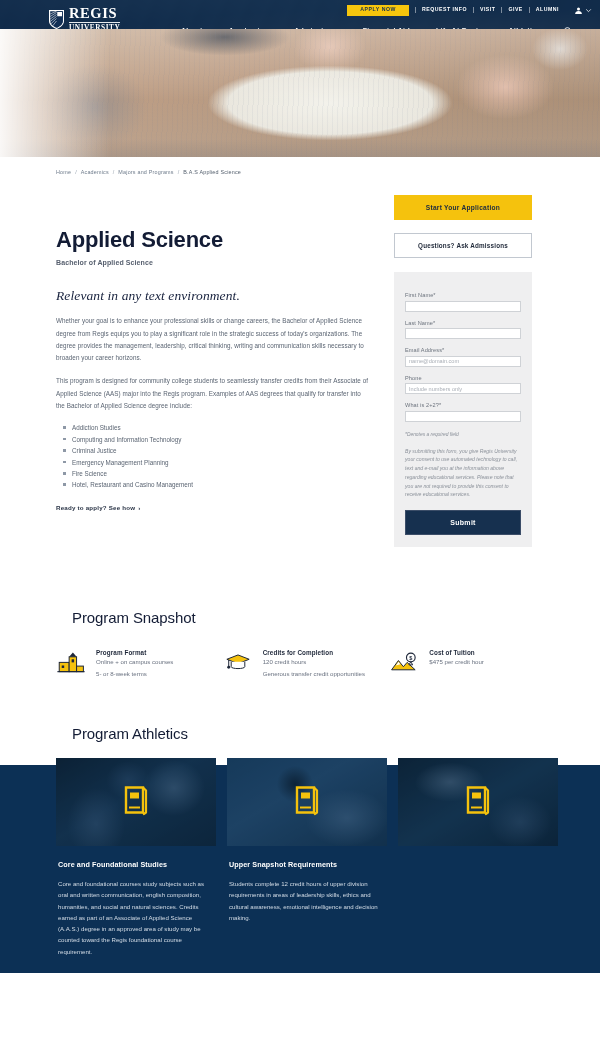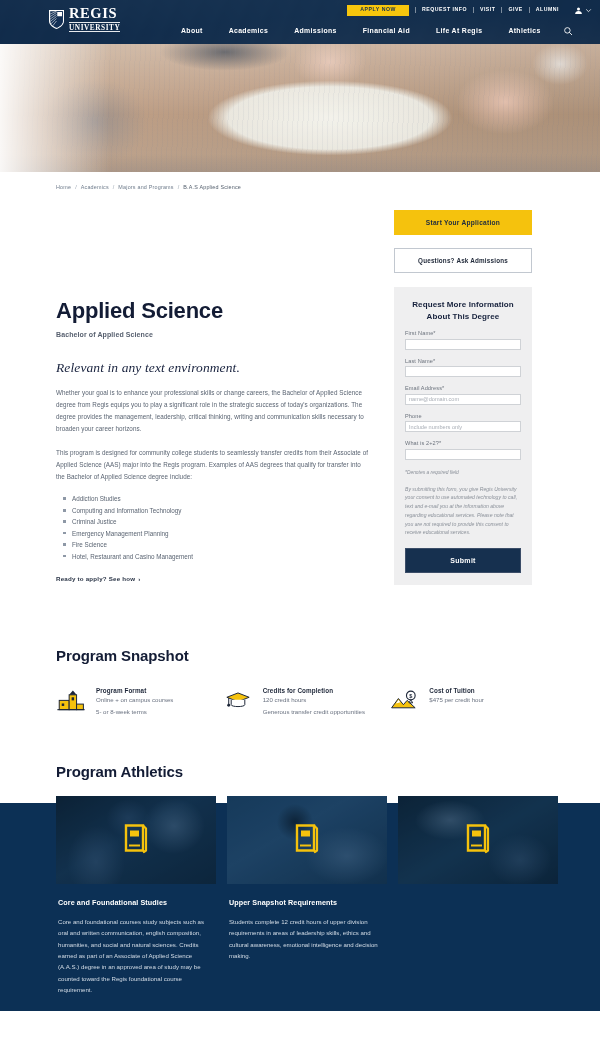--- a/index.html
+++ b/index.html
@@ -8,21 +8,21 @@
     background: #ffffff;
     font-family: "Liberation Sans", sans-serif;
     -webkit-font-smoothing: antialiased;
   }
   body { width: 600px; overflow-x: hidden; }
 
   
   .header-wrap {
     position: relative;
     width: 600px;
-    height: 44px;
+    height: 29px;
     background: #0f2d52;
     overflow: hidden;
   }
   .header-photo {
     position: absolute; inset: 0;
     background:
       linear-gradient(118deg, rgba(20,45,80,.86) 0%, rgba(22,52,88,.80) 30%, rgba(30,62,98,.78) 55%, rgba(18,44,76,.88) 100%),
       repeating-linear-gradient(112deg, #2a4f74 0px, #37607f 7px, #20415f 14px, #2b5074 22px),
       linear-gradient(90deg,#1b3a5e,#24496e 40%,#2f5a7d 70%,#1d3c60);
     opacity: 1;
@@ -179,21 +179,21 @@
     cursor: pointer;
   }
   .crumb.current { color: #55606e; cursor: default; }
   .crumb-sep { color: #9aa4b0; font-size: 5.4px; }
 
   
   .content {
     display: flex;
     padding: 12px 68px 0 56px;
     gap: 24px;
-    align-items: flex-end;
+    align-items: center;
   }
   .col-main { width: 336px; }
   .col-side { width: 138px; flex: none; }
 
   h1.page-title {
     font-size: 22px;
     color: #131c35;
     font-weight: bold;
     letter-spacing: -.2px;
     line-height: 1.1;
@@ -338,22 +338,23 @@
     padding: 8px 0;
     cursor: pointer;
     font-family: inherit;
   }
 
   
   .section-snapshot { padding: 62px 44px 0 56px; }
   h2.section-title {
     font-size: 15px;
     color: #131c35;
-    font-weight: bold;
+    font-weight: normal;
     letter-spacing: -.1px;
+    margin-left: 16px;
   }
   .snap-grid {
     display: flex;
     margin-top: 23px;
     gap: 0;
   }
   .snap-item {
     display: flex;
     gap: 8px;
     width: 167px;
@@ -542,21 +543,20 @@
     <a class="applylink" href="#">
       <span>Ready to apply? See how</span><span class="chev">›</span>
     </a>
   </div>
 
   <div class="col-side">
     <button class="btn-apply">Start Your Application</button>
     <button class="btn-ask">Questions? Ask Admissions</button>
 
     <div class="form-card">
-      <div class="form-title">Request More Information About This Degree</div>
 
       <div class="field">
         <label>First Name*</label>
         <input type="text" placeholder="" style="">
       </div>
       <div class="field">
         <label>Last Name*</label>
         <input type="text" placeholder="" style="">
       </div>
       <div class="field">

